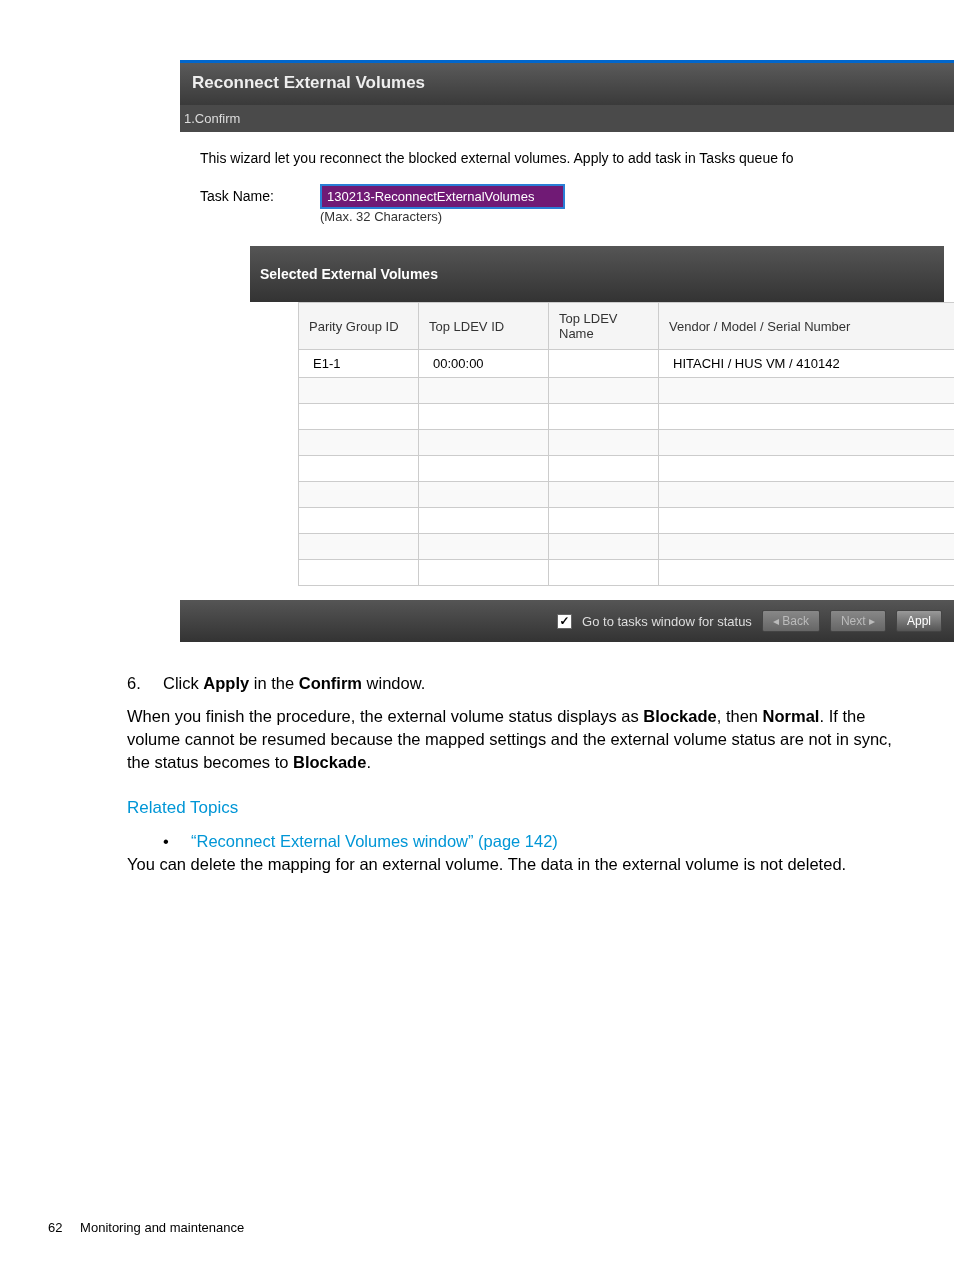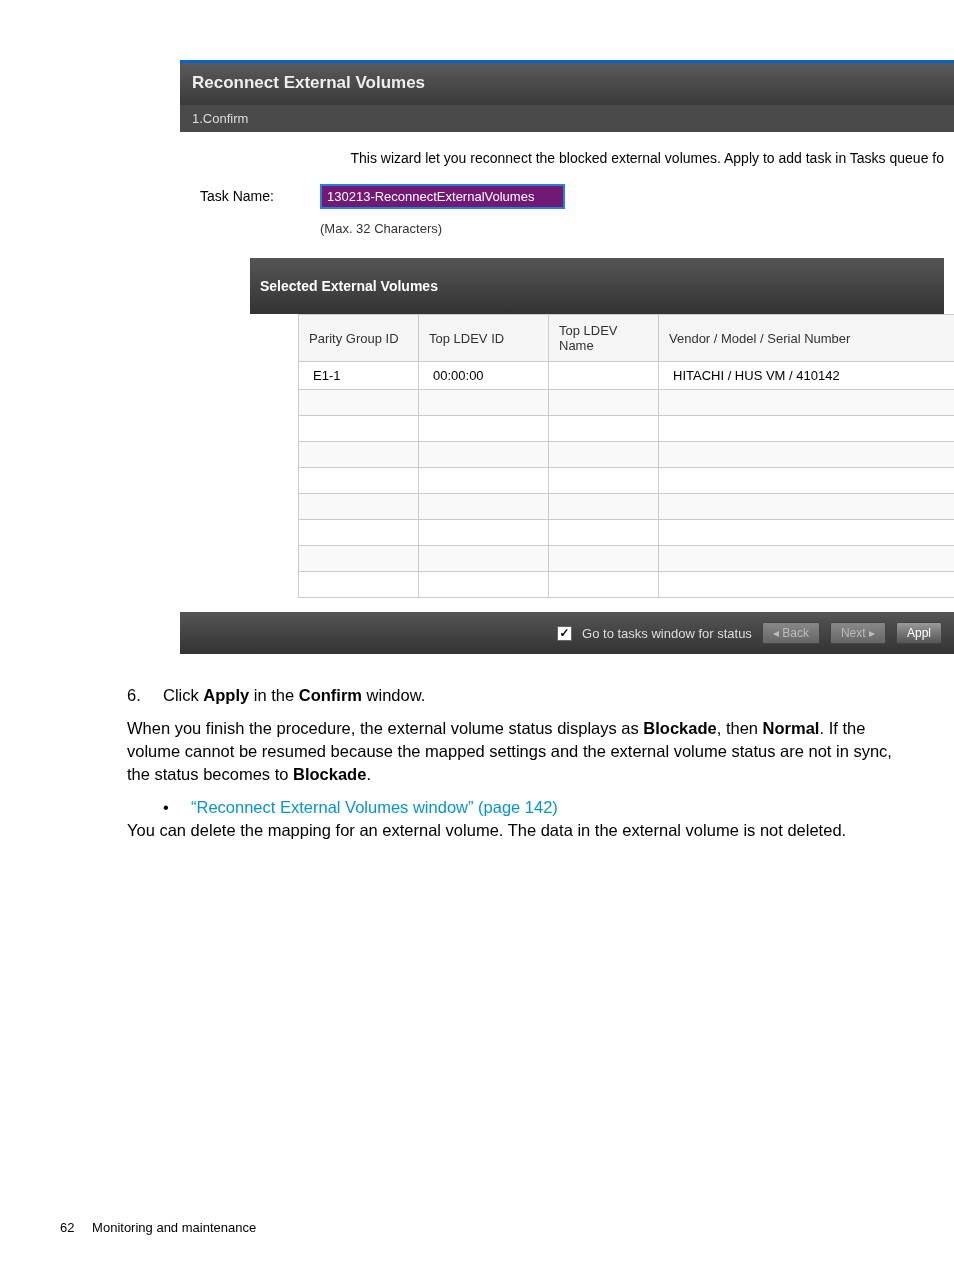--- a/index.html
+++ b/index.html
@@ -21,48 +21,47 @@
   .ss-title {
     color: #eee;
     font-weight: bold;
     font-size: 17px;
     padding: 10px 12px 12px 12px;
     background: linear-gradient(#5a5a5a, #3a3a3a);
   }
   .ss-step {
     color: #ddd;
     font-size: 13px;
-    padding: 6px 12px;
+    padding: 6px 4px;
     background: #4a4a4a;
   }
   .ss-body {
     background: #fff;
     padding: 18px 10px 14px 20px;
   }
   .ss-desc {
     font-size: 14px;
     color: #000;
     margin-bottom: 18px;
     white-space: nowrap;
     overflow: hidden;
-    text-align: right;
   }
   .task-row { display: flex; align-items: flex-start; margin-bottom: 22px; }
   .task-label { font-size: 14px; width: 120px; padding-top: 4px; }
   .task-input-col { display: flex; flex-direction: column; }
   .task-input {
     font-family: inherit;
     font-size: 13px;
     width: 245px;
     padding: 3px 5px;
     border: 2px solid #2a7fd6;
     background: #701a75;
     color: #fff;
   }
-  .task-hint { font-size: 13px; color: #333; margin-top: 12px; }
+  .task-hint { font-size: 13px; color: #333; margin-top: 0; }
   .sel-wrap { margin-left: 50px; }
   .sel-header {
     background: linear-gradient(#555, #333);
     color: #fff;
     font-weight: bold;
     font-size: 14px;
     padding: 20px 10px;
   }
   .sel-table { width: 100%; border-collapse: collapse; font-size: 13px; margin-left: 48px; }
   .sel-table th {
@@ -144,21 +143,20 @@
     font-size: 16.5px;
     line-height: 1.4;
   }
 
   .footer-p {
     position: absolute;
     left: 48px;
     bottom: 36px;
     font-size: 13px;
     color: #000;
-    margin-left: 12px;
   }
   .footer-p .pn { margin-right: 14px; }
 </style>
 </head>
 <body>
 
 <div class="page-wrap">
 
   <div class="screenshot">
     <div class="ss-title">Reconnect External Volumes</div>
@@ -255,20 +253,21 @@
   <div class="doc-text">
     <div class="step-line">
       <span class="step-num">6.</span>
       <span>
         <span>Click </span><b>Apply</b><span> in the </span><b>Confirm</b><span> window.</span>
       </span>
     </div>
     <p class="para">
       <span>When you finish the procedure, the external volume status displays as </span><b>Blockade</b><span>, then </span><b>Normal</b><span>. If the volume cannot be resumed because the mapped settings and the external volume status are not in sync, the status becomes to </span><b>Blockade</b><span>.</span>
     </p>
+    <div class="related">Related Topics</div>
     <div class="bullet-list">
       <div class="bullet-item">
         <span class="bullet-dot">•</span>
         <span class="bullet-link">“Reconnect External Volumes window” (page 142)</span>
       </div>
     </div>
   </div>
 
   <p class="body-p">You can delete the mapping for an external volume. The data in the external volume is not deleted.</p>
 

